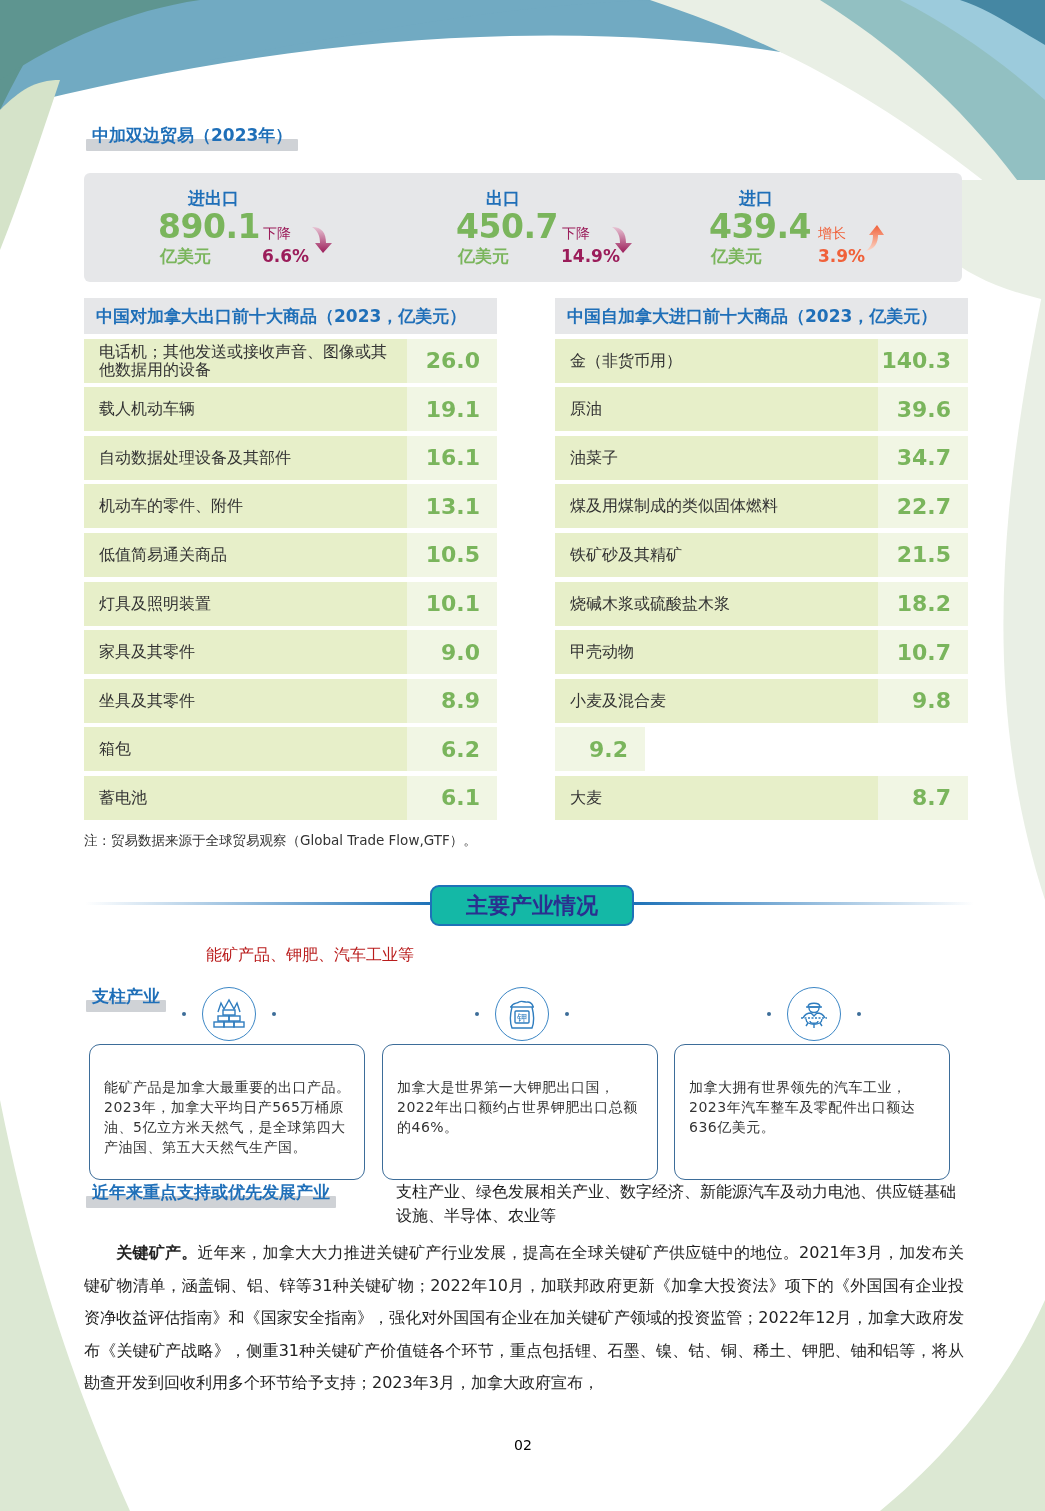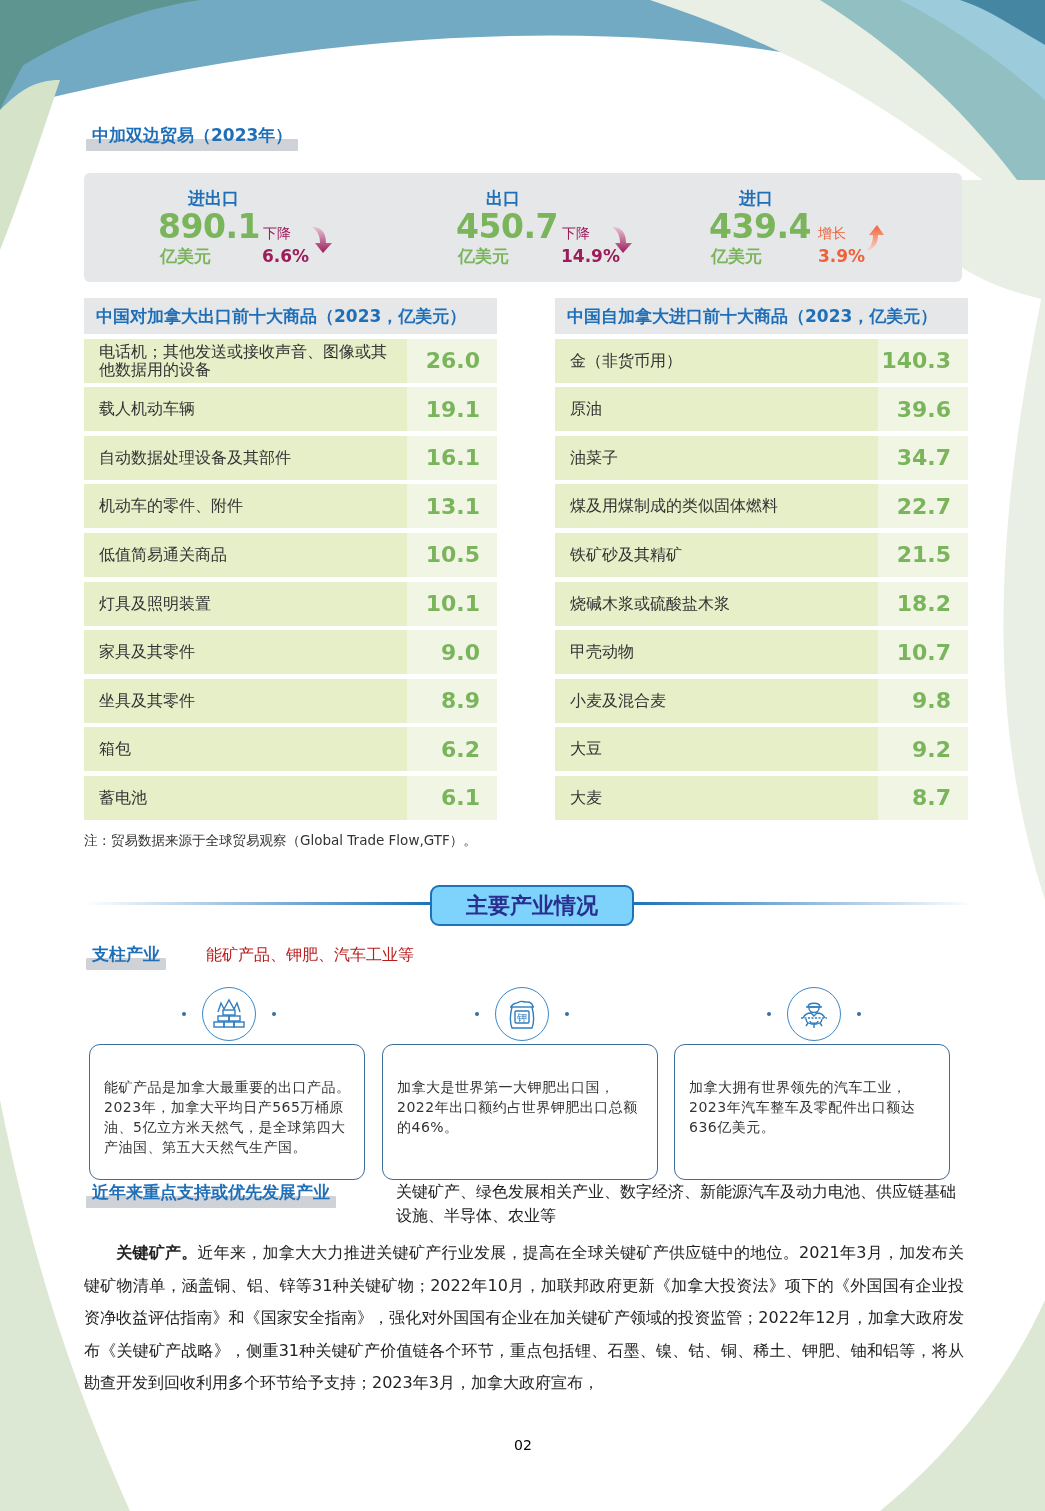--- a/index.html
+++ b/index.html
@@ -50,21 +50,21 @@
     width: 90px; background: #f1f6e4; color: #7ab55c; font-weight: bold;
     font-size: 22px; display: flex; align-items: center; justify-content: flex-end;
     padding-right: 17px; box-sizing: border-box;
   }
 
   .note { position: absolute; left: 84px; top: 832px; font-size: 13.5px; color: #333; white-space: nowrap; }
 
   .banner-line { position: absolute; top: 902px; height: 3px; }
   .banner {
     position: absolute; left: 430px; top: 885px; width: 200px; height: 37px;
-    background: #7dd3fc; border: 2.5px solid #1e72b8; border-radius: 9px;
+    background: #14b8a6; border: 2.5px solid #1e72b8; border-radius: 9px;
     color: #2a2f8f; font-weight: bold; font-size: 22px; line-height: 37px; text-align: center;
     box-sizing: content-box;
   }
 
   .pillar-desc { position: absolute; left: 206px; top: 945px; font-size: 16px; color: #b91c1c; white-space: nowrap; }
 
   .card {
     position: absolute; top: 1044px; width: 276px; height: 136px;
     border: 1.5px solid #3d6d99; border-radius: 11px; box-sizing: border-box; background: #fff;
   }
@@ -232,36 +232,35 @@
       </div>
     <div class="tbl-row">
         <div class="cell-name">甲壳动物</div>
         <div class="cell-val">10.7</div>
       </div>
     <div class="tbl-row">
         <div class="cell-name">小麦及混合麦</div>
         <div class="cell-val">9.8</div>
       </div>
     <div class="tbl-row">
-        <div class="cell-name">大豆</div>
         <div class="cell-val">9.2</div>
       </div>
     <div class="tbl-row">
         <div class="cell-name">大麦</div>
         <div class="cell-val">8.7</div>
       </div>
   </div>
 
   <div class="note">注：贸易数据来源于全球贸易观察（Global Trade Flow,GTF）。</div>
 
   <div class="banner-line" style="left:85px; width:345px; background:linear-gradient(90deg, rgba(30,114,184,0), #1e72b8);"></div>
   <div class="banner-line" style="left:634px; width:340px; background:linear-gradient(90deg, #1e72b8, rgba(30,114,184,0));"></div>
   <div class="banner">主要产业情况</div>
 
-  <div class="sec-tag" style="left:86px; top:943px;">支柱产业</div>
+  <div class="sec-tag" style="left:86px; top:985px;">支柱产业</div>
   <div class="pillar-desc">能矿产品、钾肥、汽车工业等</div>
 
   <div class="card" style="left:89px;">
     <div class="card-text">能矿产品是加拿大最重要的出口产品。2023年，加拿大平均日产565万桶原油、5亿立方米天然气，是全球第四大产油国、第五大天然气生产国。</div>
   </div>
   <div class="card" style="left:382px;">
     <div class="card-text">加拿大是世界第一大钾肥出口国，2022年出口额约占世界钾肥出口总额的46%。</div>
   </div>
   <div class="card" style="left:674px;">
     <div class="card-text">加拿大拥有世界领先的汽车工业，2023年汽车整车及零配件出口额达636亿美元。</div>
@@ -304,20 +303,20 @@
       <path d="M12 11 C12 17 22 17 22 11"></path>
       <path d="M6 21 C8 17 12 16 14 16 L17 19 L20 16 C22 16 26 17 28 21"></path>
       <path d="M4 21 H30" stroke-dasharray="2 1.5"></path>
       <path d="M9 22 C9 29 25 29 25 22"></path>
       <path d="M13 24 C13 27 21 27 21 24"></path>
       <path d="M17 28 V31 M11 26 L9 29 M23 26 L25 29"></path>
     </svg>
   </div>
 
   <div class="sec-tag" style="left:86px; top:1181px;">近年来重点支持或优先发展产业</div>
-  <div class="priority-desc">关键矿产、绿色发展相关产业、数字经济、新能源汽车及动力电池、供应链基础设施、半导体、农业等</div>
+  <div class="priority-desc">支柱产业、绿色发展相关产业、数字经济、新能源汽车及动力电池、供应链基础设施、半导体、农业等</div>
 
   <div class="para">
     <span style="display:inline-block; width:32px;"></span><b>关键矿产。</b><span>近年来，加拿大大力推进关键矿产行业发展，提高在全球关键矿产供应链中的地位。2021年3月，加发布关键矿物清单，涵盖铜、铝、锌等31种关键矿物；2022年10月，加联邦政府更新《加拿大投资法》项下的《外国国有企业投资净收益评估指南》和《国家安全指南》，强化对外国国有企业在加关键矿产领域的投资监管；2022年12月，加拿大政府发布《关键矿产战略》，侧重31种关键矿产价值链各个环节，重点包括锂、石墨、镍、钴、铜、稀土、钾肥、铀和铝等，将从勘查开发到回收利用多个环节给予支持；2023年3月，加拿大政府宣布，</span>
   </div>
 
   <div class="page-num">02</div>
 </div>
 
 </body></html>

